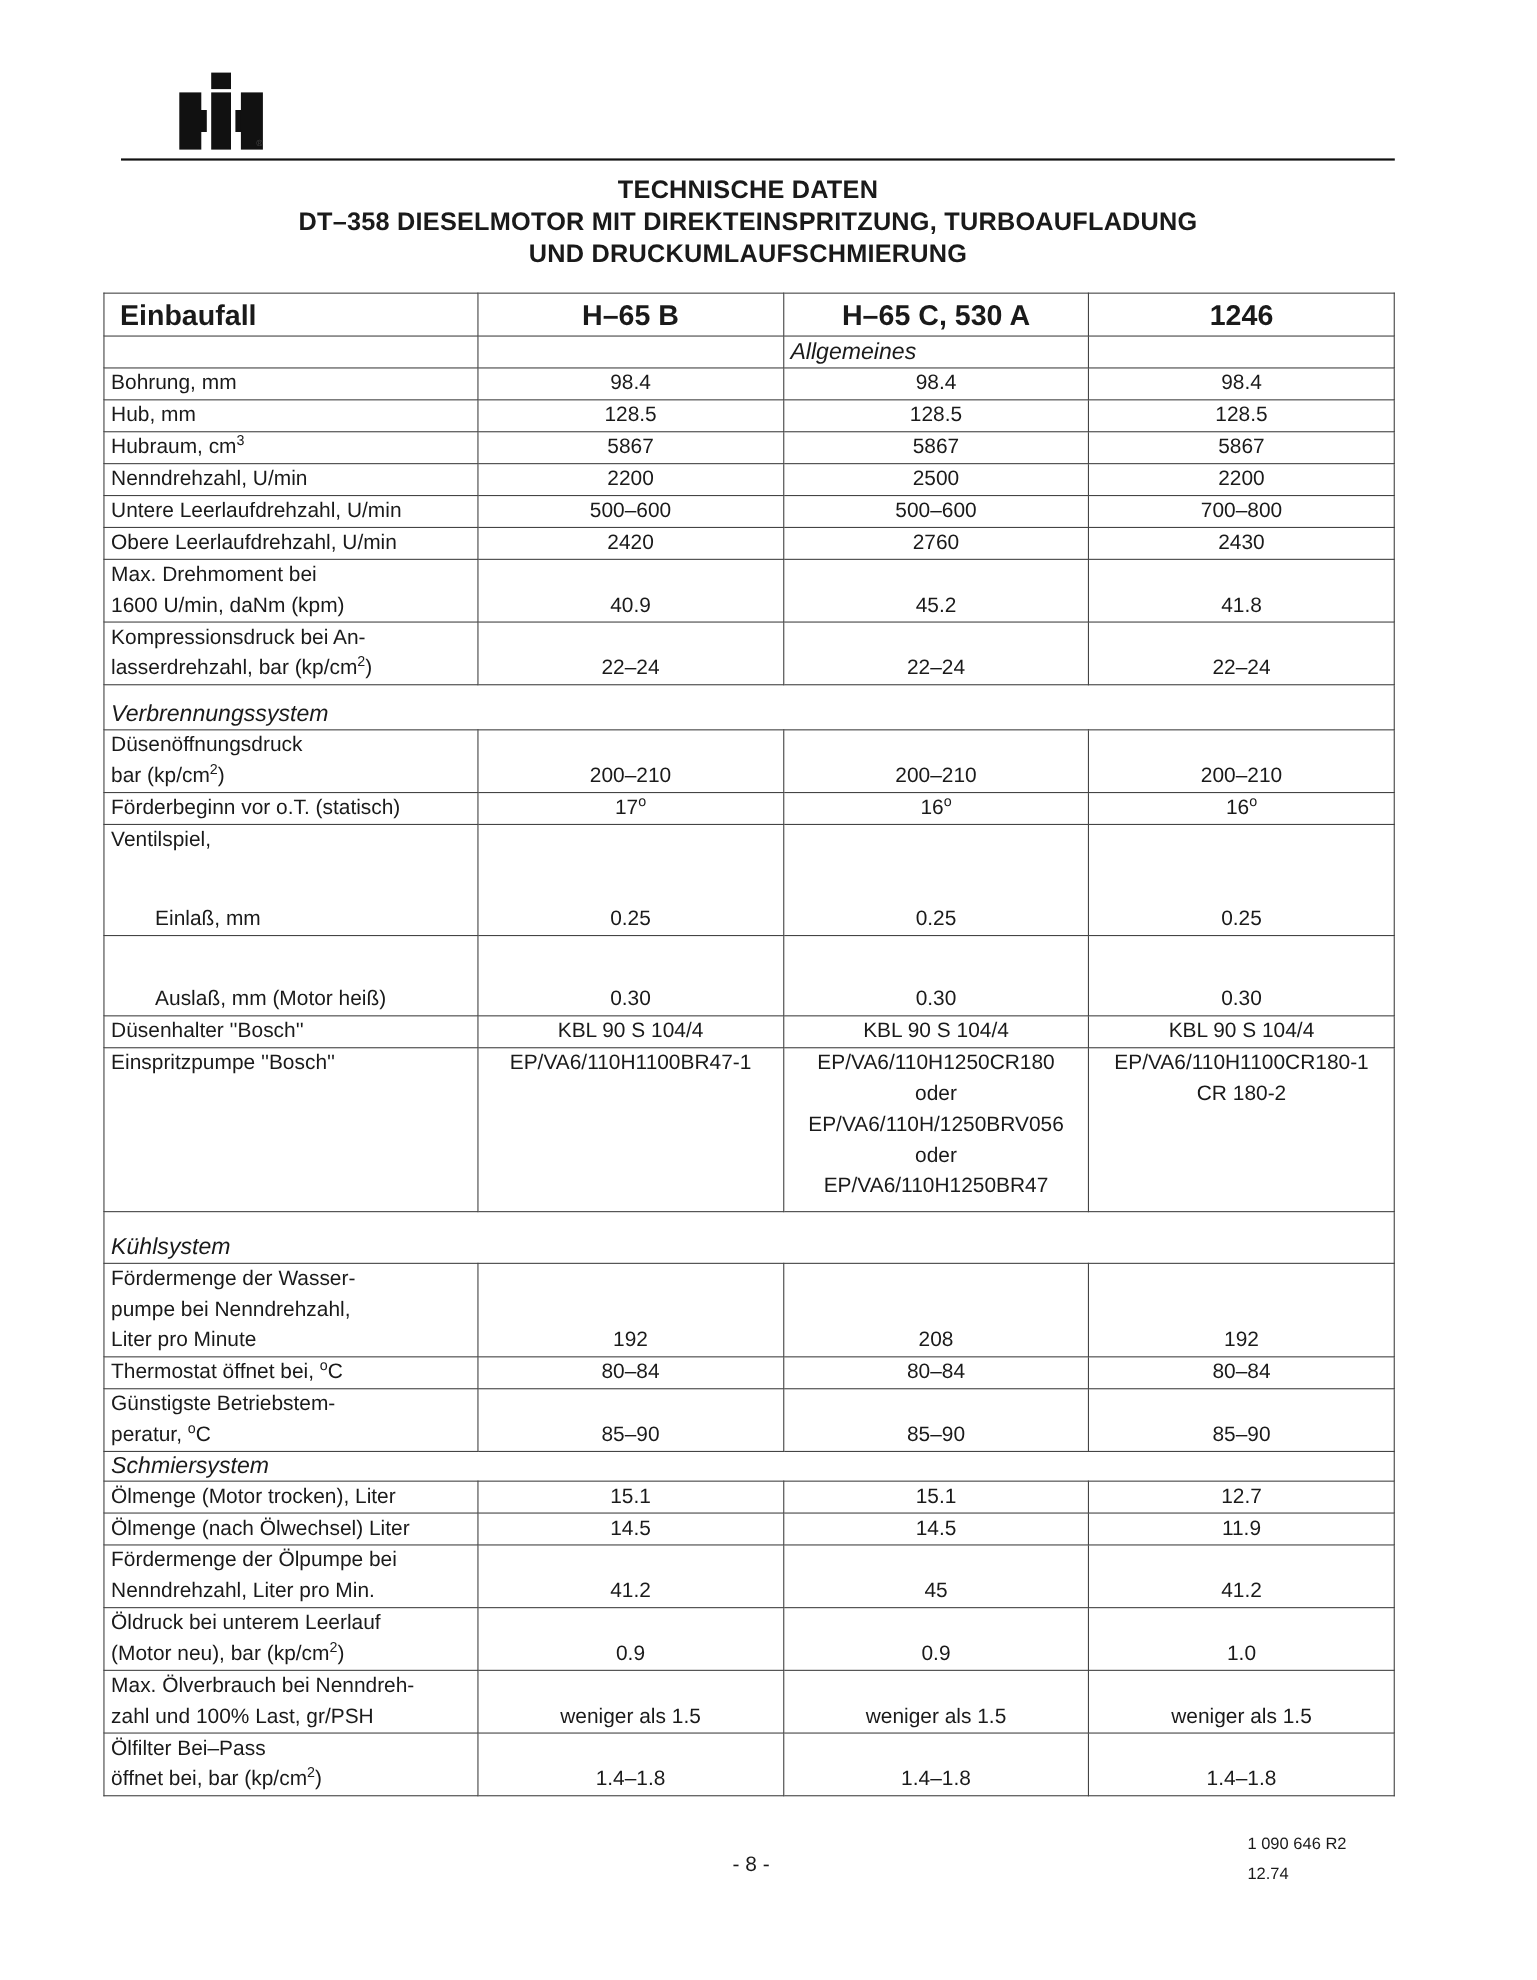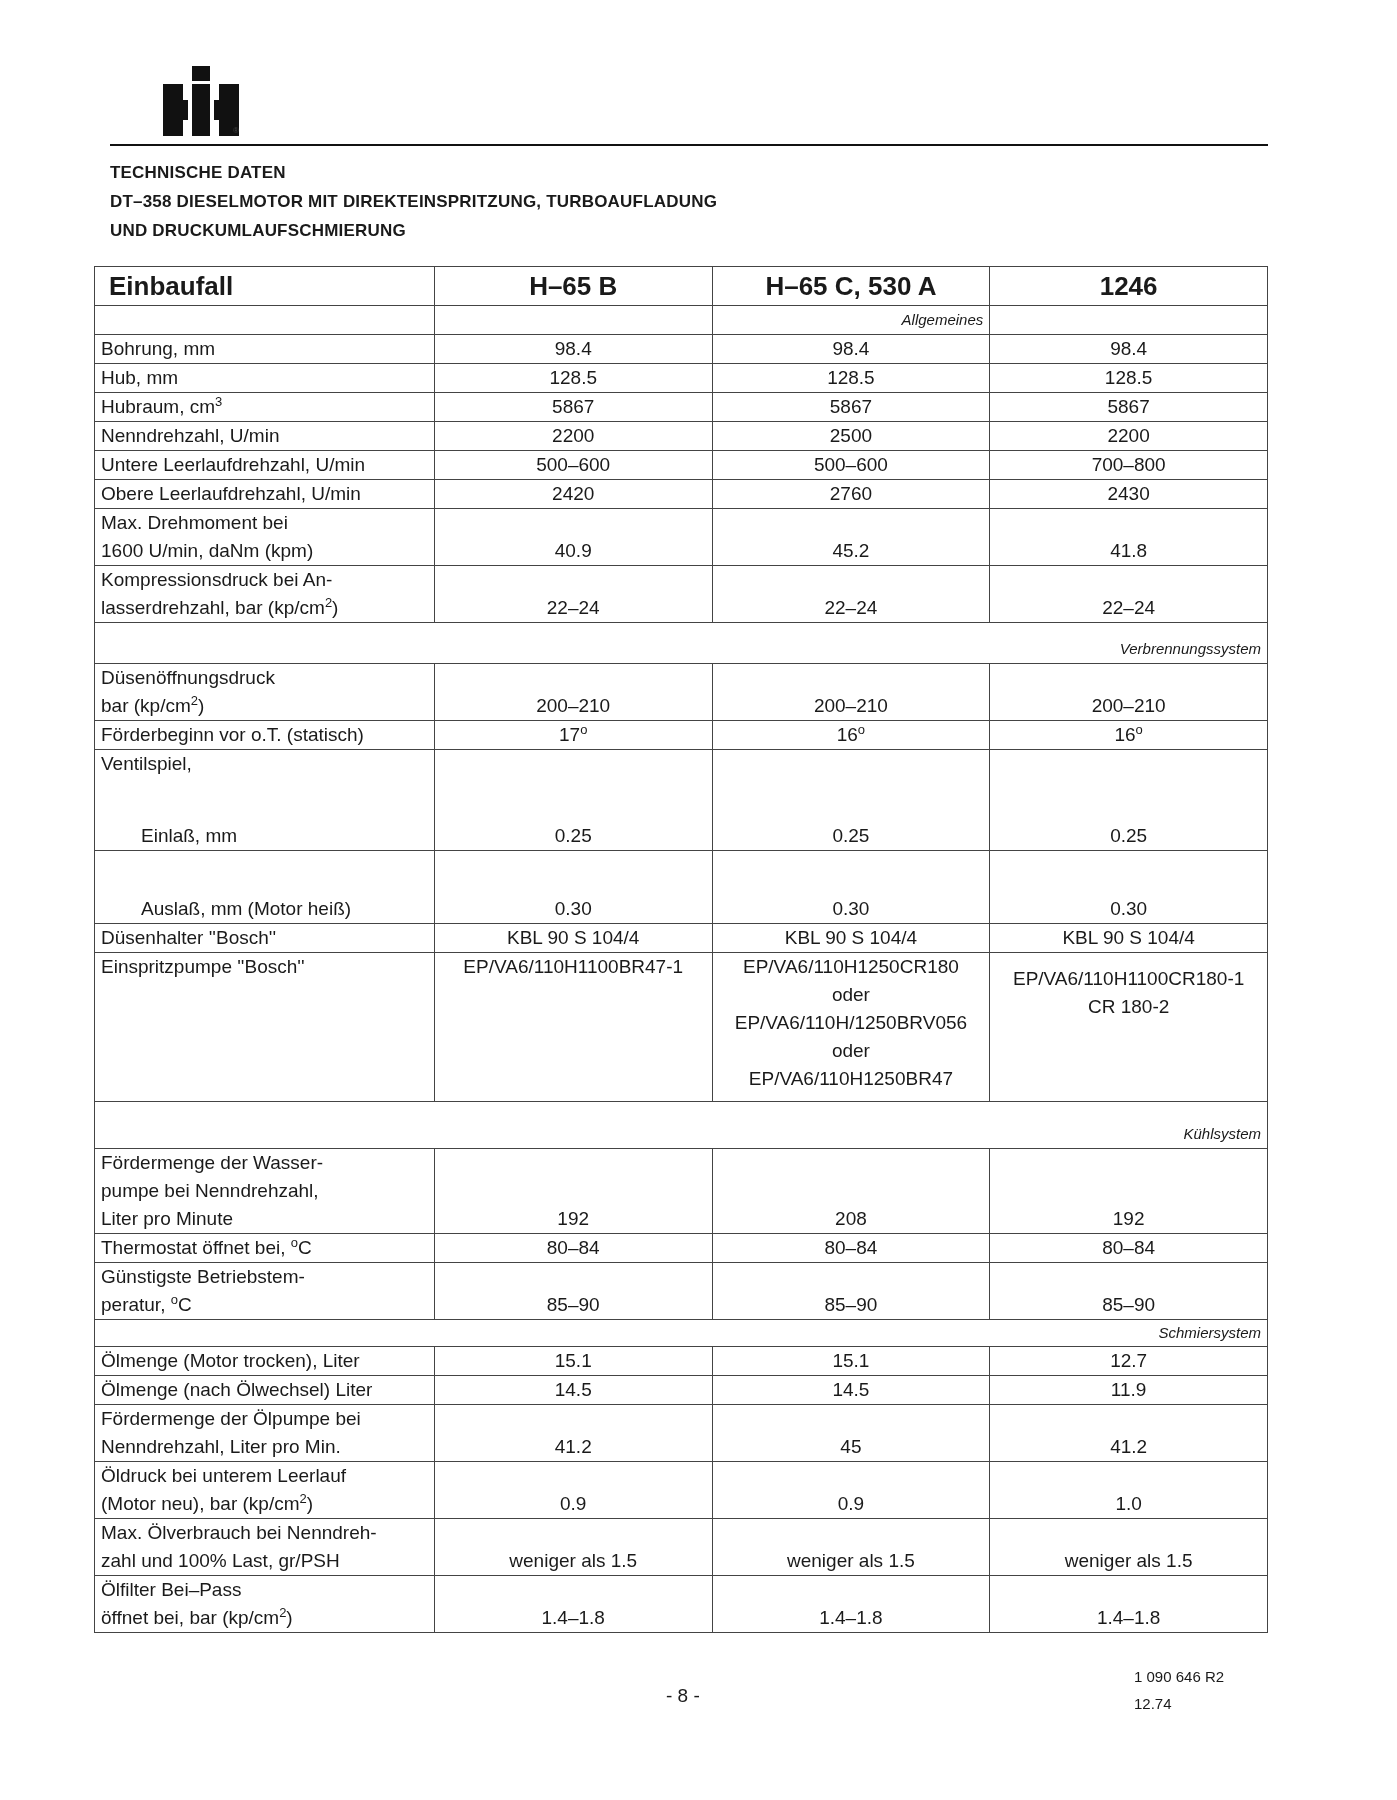--- a/index.html
+++ b/index.html
@@ -1,28 +1,28 @@
 <!DOCTYPE html>
 <html><head>
 <meta charset="utf-8">
 <style>
   html, body { margin:0; padding:0; background:#ffffff; }
   body { width:1397px; height:1800px; position:relative; overflow:hidden; font-family:"Liberation Sans", sans-serif; color:#1a1a1a; }
   .logo { position:absolute; left:163px; top:66px; width:76px; height:70px; }
   .logo .bar { position:absolute; background:#111; }
   .logo .reg { position:absolute; left:70px; top:60px; font-size:8px; color:#444; }
   .rule { position:absolute; left:110px; top:144px; width:1158px; height:2px; background:#111; }
-  .titles { position:absolute; left:110px; top:158px; width:1140px; font-weight:bold; font-size:17px; line-height:29px; letter-spacing:0.2px; }
+  .titles { position:absolute; left:110px; top:158px; width:1140px; text-align:center; font-weight:bold; font-size:23px; line-height:29px; letter-spacing:0.2px; }
   table.spec { position:absolute; left:94px; top:266px; width:1174px; border-collapse:collapse; font-size:19px; }
   table.spec td { border:1px solid #444; padding:0 6px; vertical-align:bottom; line-height:28px; }
   table.spec td.lbl { width:318px; text-align:left; }
   table.spec td.v { text-align:center; width:264px; }
   table.spec tr.head td { font-weight:bold; font-size:26px; height:38px; vertical-align:middle; }
   table.spec tr.head td.lbl { padding-left:14px; }
-  td.section { text-align:right; font-style:italic; font-size:15px; }
+  td.section { text-align:left; font-style:italic; font-size:21px; }
   .indent { padding-left:40px; display:block;margin-top:44px; }
   .ml { display:block; }
   sup { font-size:13px; line-height:0; }
   .footer-page { position:absolute; left:666px; top:1685px; font-size:19px; }
   .footer-ref { position:absolute; left:1134px; top:1663px; font-size:15px; line-height:27px; }
   .multi td.v { vertical-align:top; }
 </style>
 </head>
 <body>
 
@@ -157,21 +157,21 @@
     <td class="v" style="padding:0 2px;">
           <span class="ml">EP/VA6/110H1100BR47-1</span>
         </td>
     <td class="v" style="padding:0 2px;margin-left:34px;">
       <span class="ml">EP/VA6/110H1250CR180</span>
       <span class="ml">oder</span>
       <span class="ml">EP/VA6/110H/1250BRV056</span>
       <span class="ml">oder</span>
       <span class="ml">EP/VA6/110H1250BR47</span>
     </td>
-    <td class="v" style="padding:12px 2px;">
+    <td class="v" style="padding:0 2px;">
       <span class="ml">EP/VA6/110H1100CR180-1</span>
       <span class="ml">CR 180-2</span>
     </td>
   </tr>
   <tr>
     <td colspan="4" class="section" style="height:46px;">Kühlsystem</td>
   </tr>
   <tr>
     <td class="lbl">
           <span class="ml">Fördermenge der Wasser-</span>

